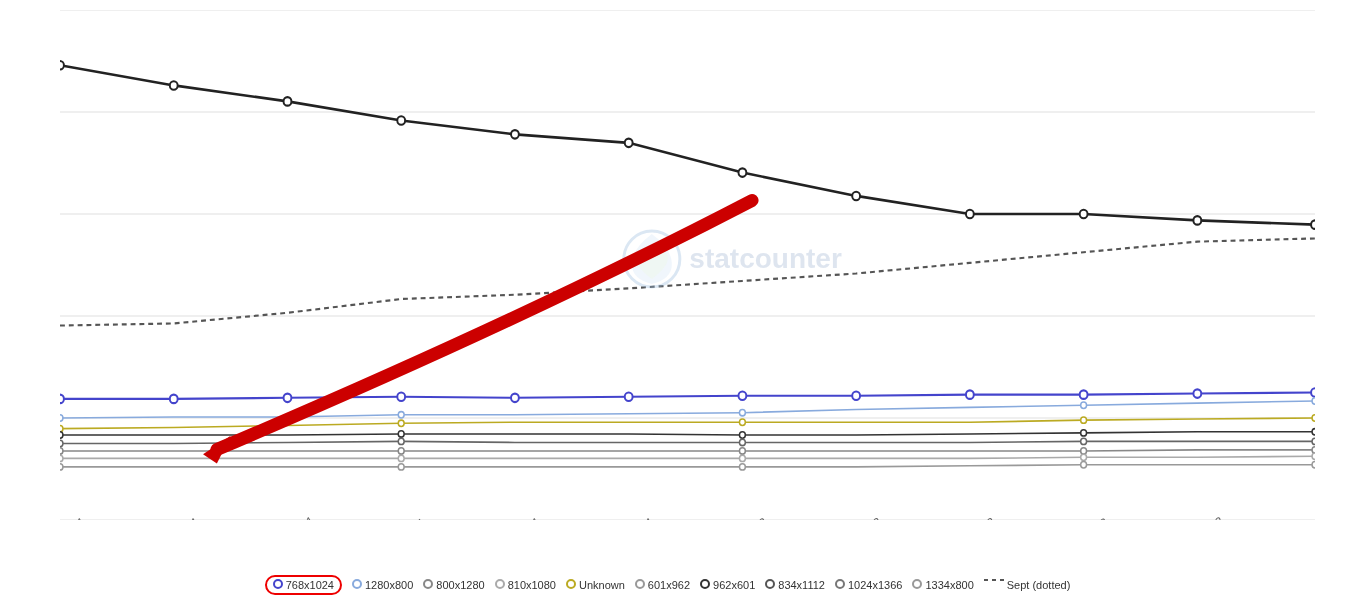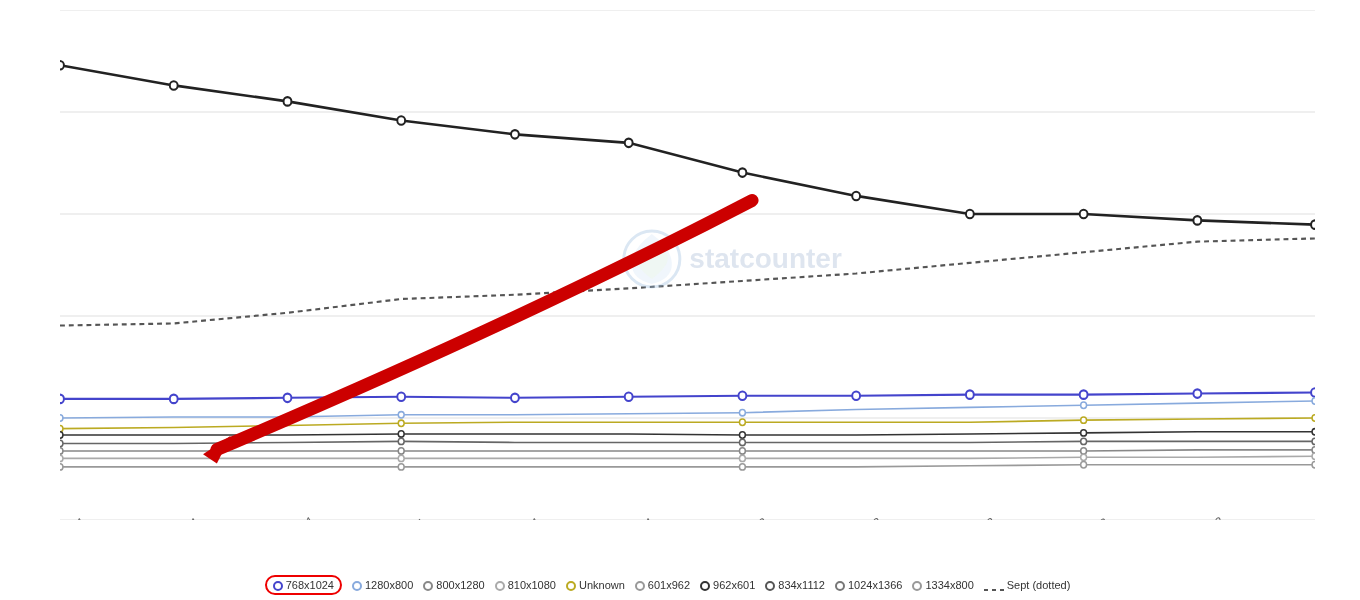--- a/index.html
+++ b/index.html
@@ -33,21 +33,21 @@
       display: flex;
       flex-wrap: wrap;
       justify-content: center;
       align-items: center;
       gap: 4px 10px;
       font-size: 11px;
       color: #333;
     }
     .legend-item {
       display: flex;
-      align-items: flex-end;
+      align-items: flex-start;
       gap: 3px;
       white-space: nowrap;
     }
     .legend-item-highlight {
       border: 2px solid #e00;
       border-radius: 12px;
       padding: 2px 6px;
       background: #fff;
     }
     .watermark {

